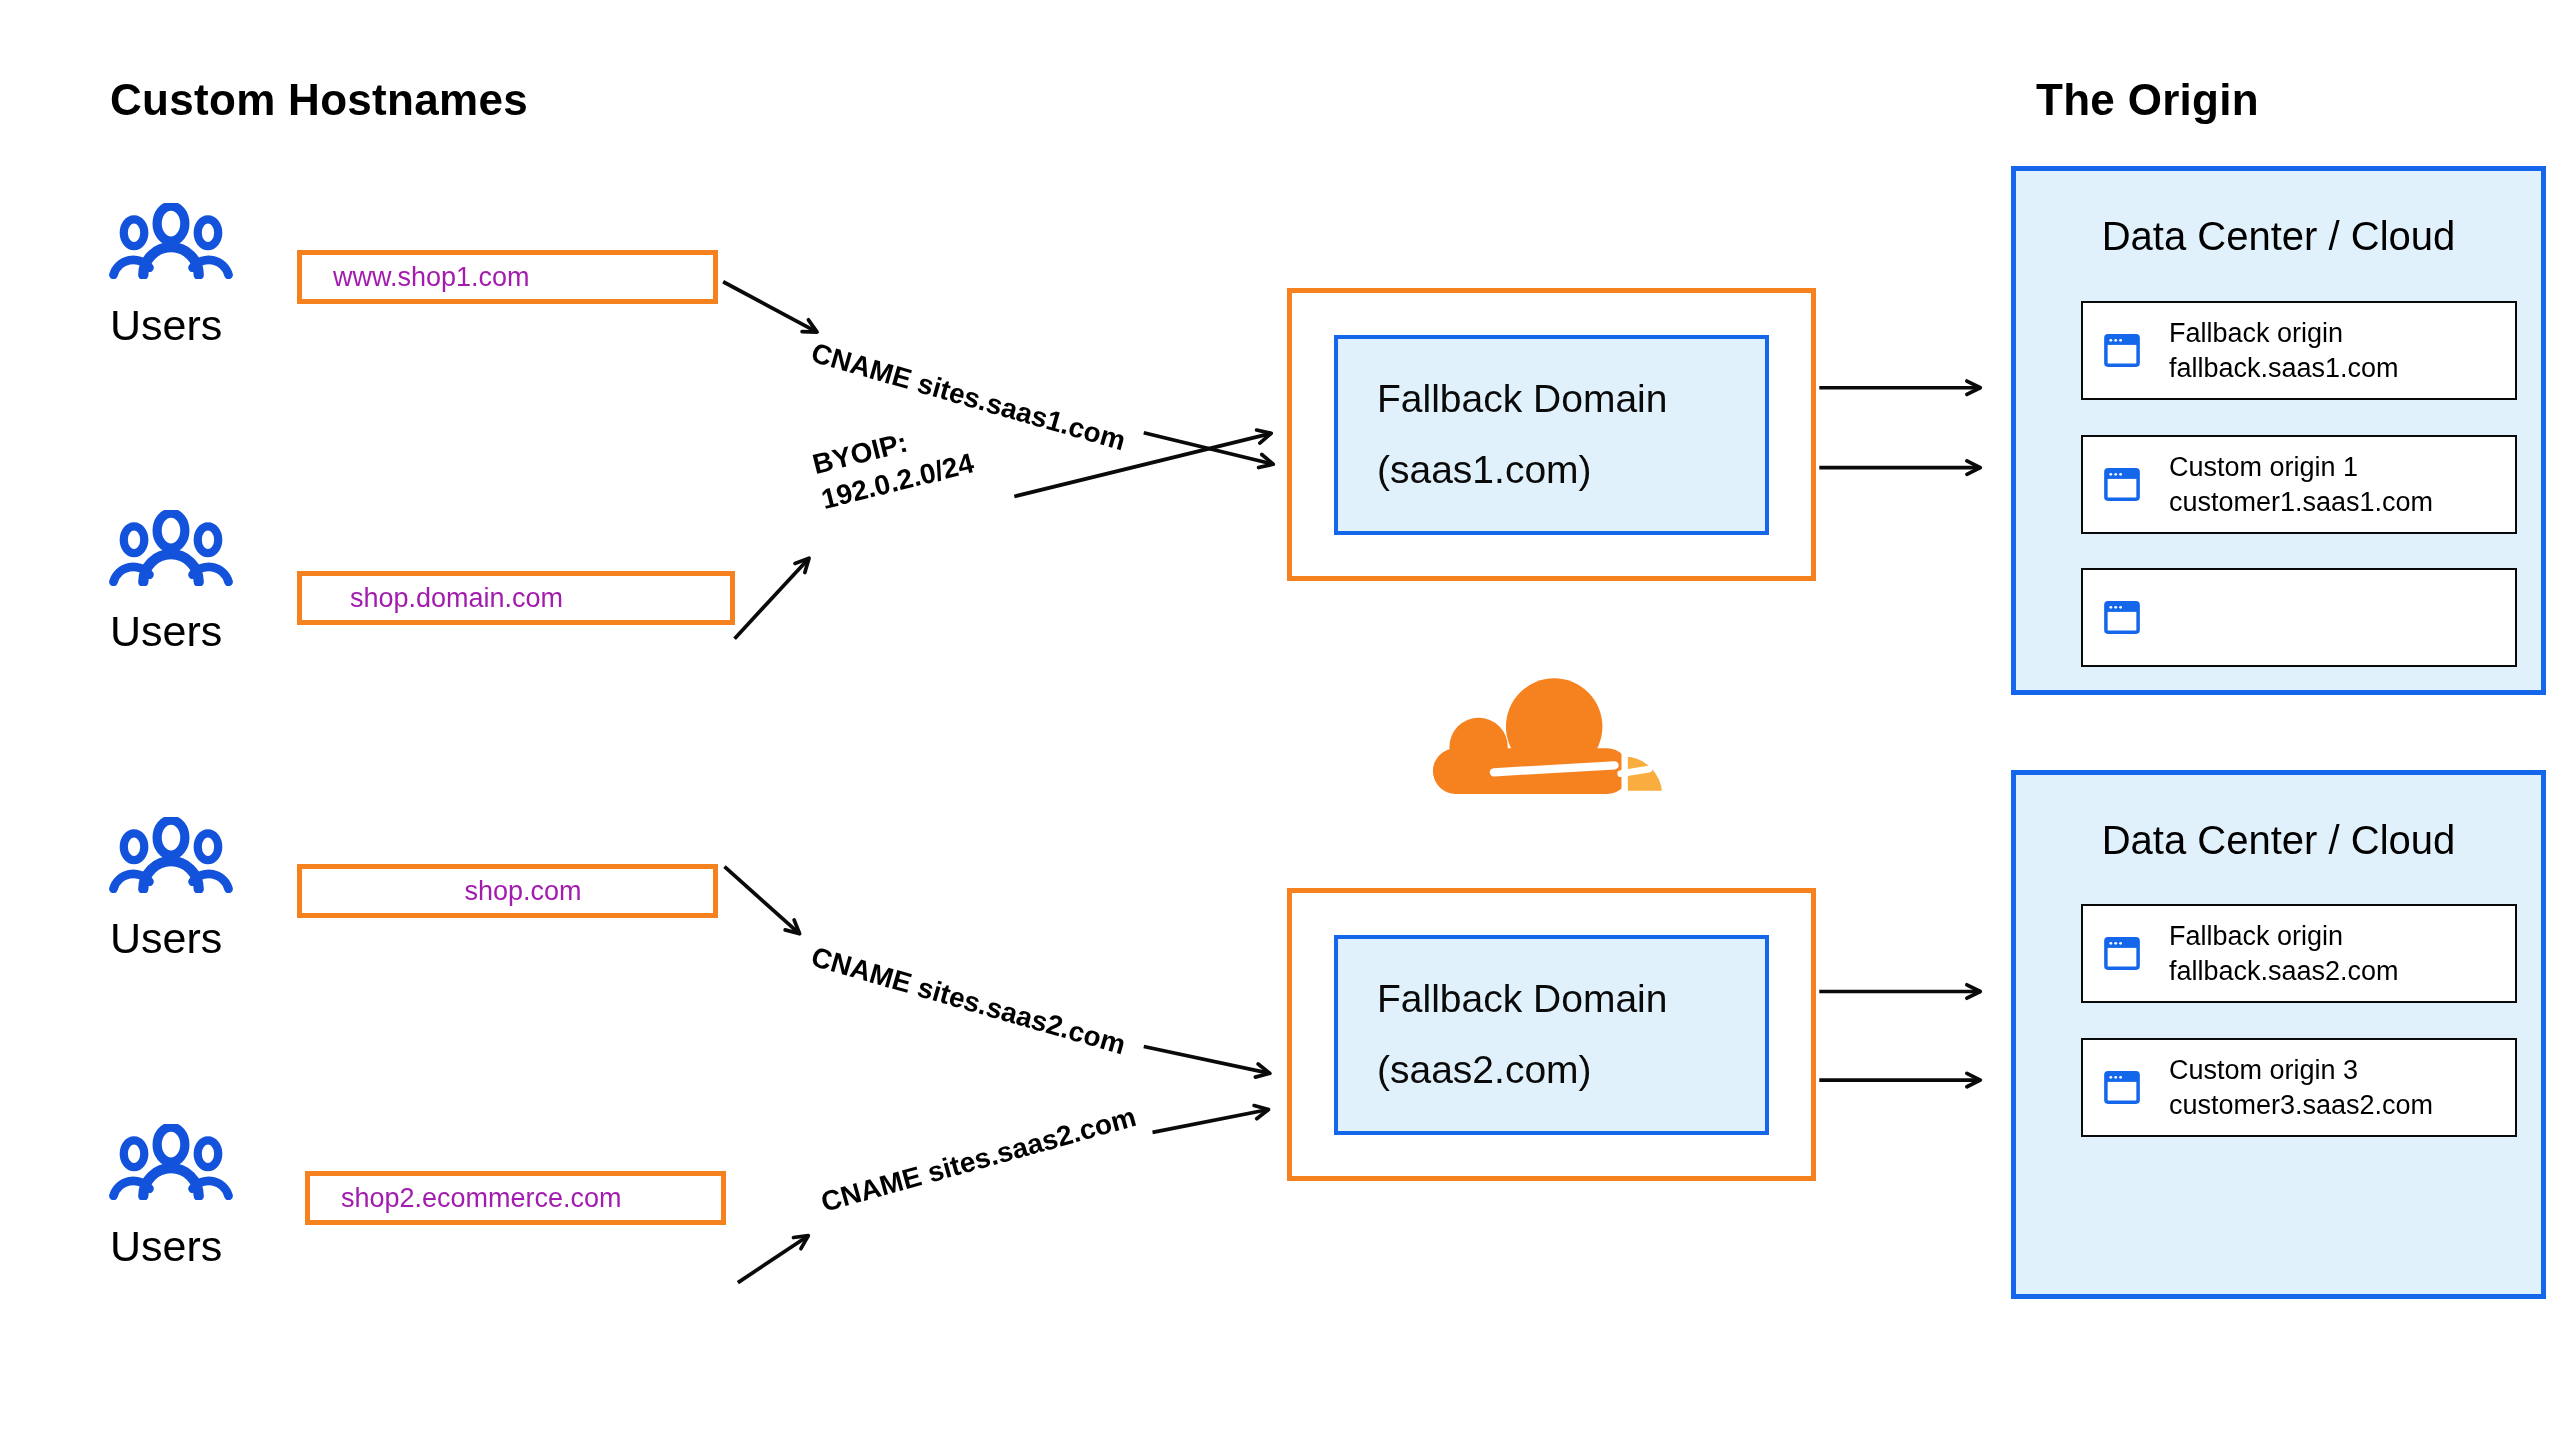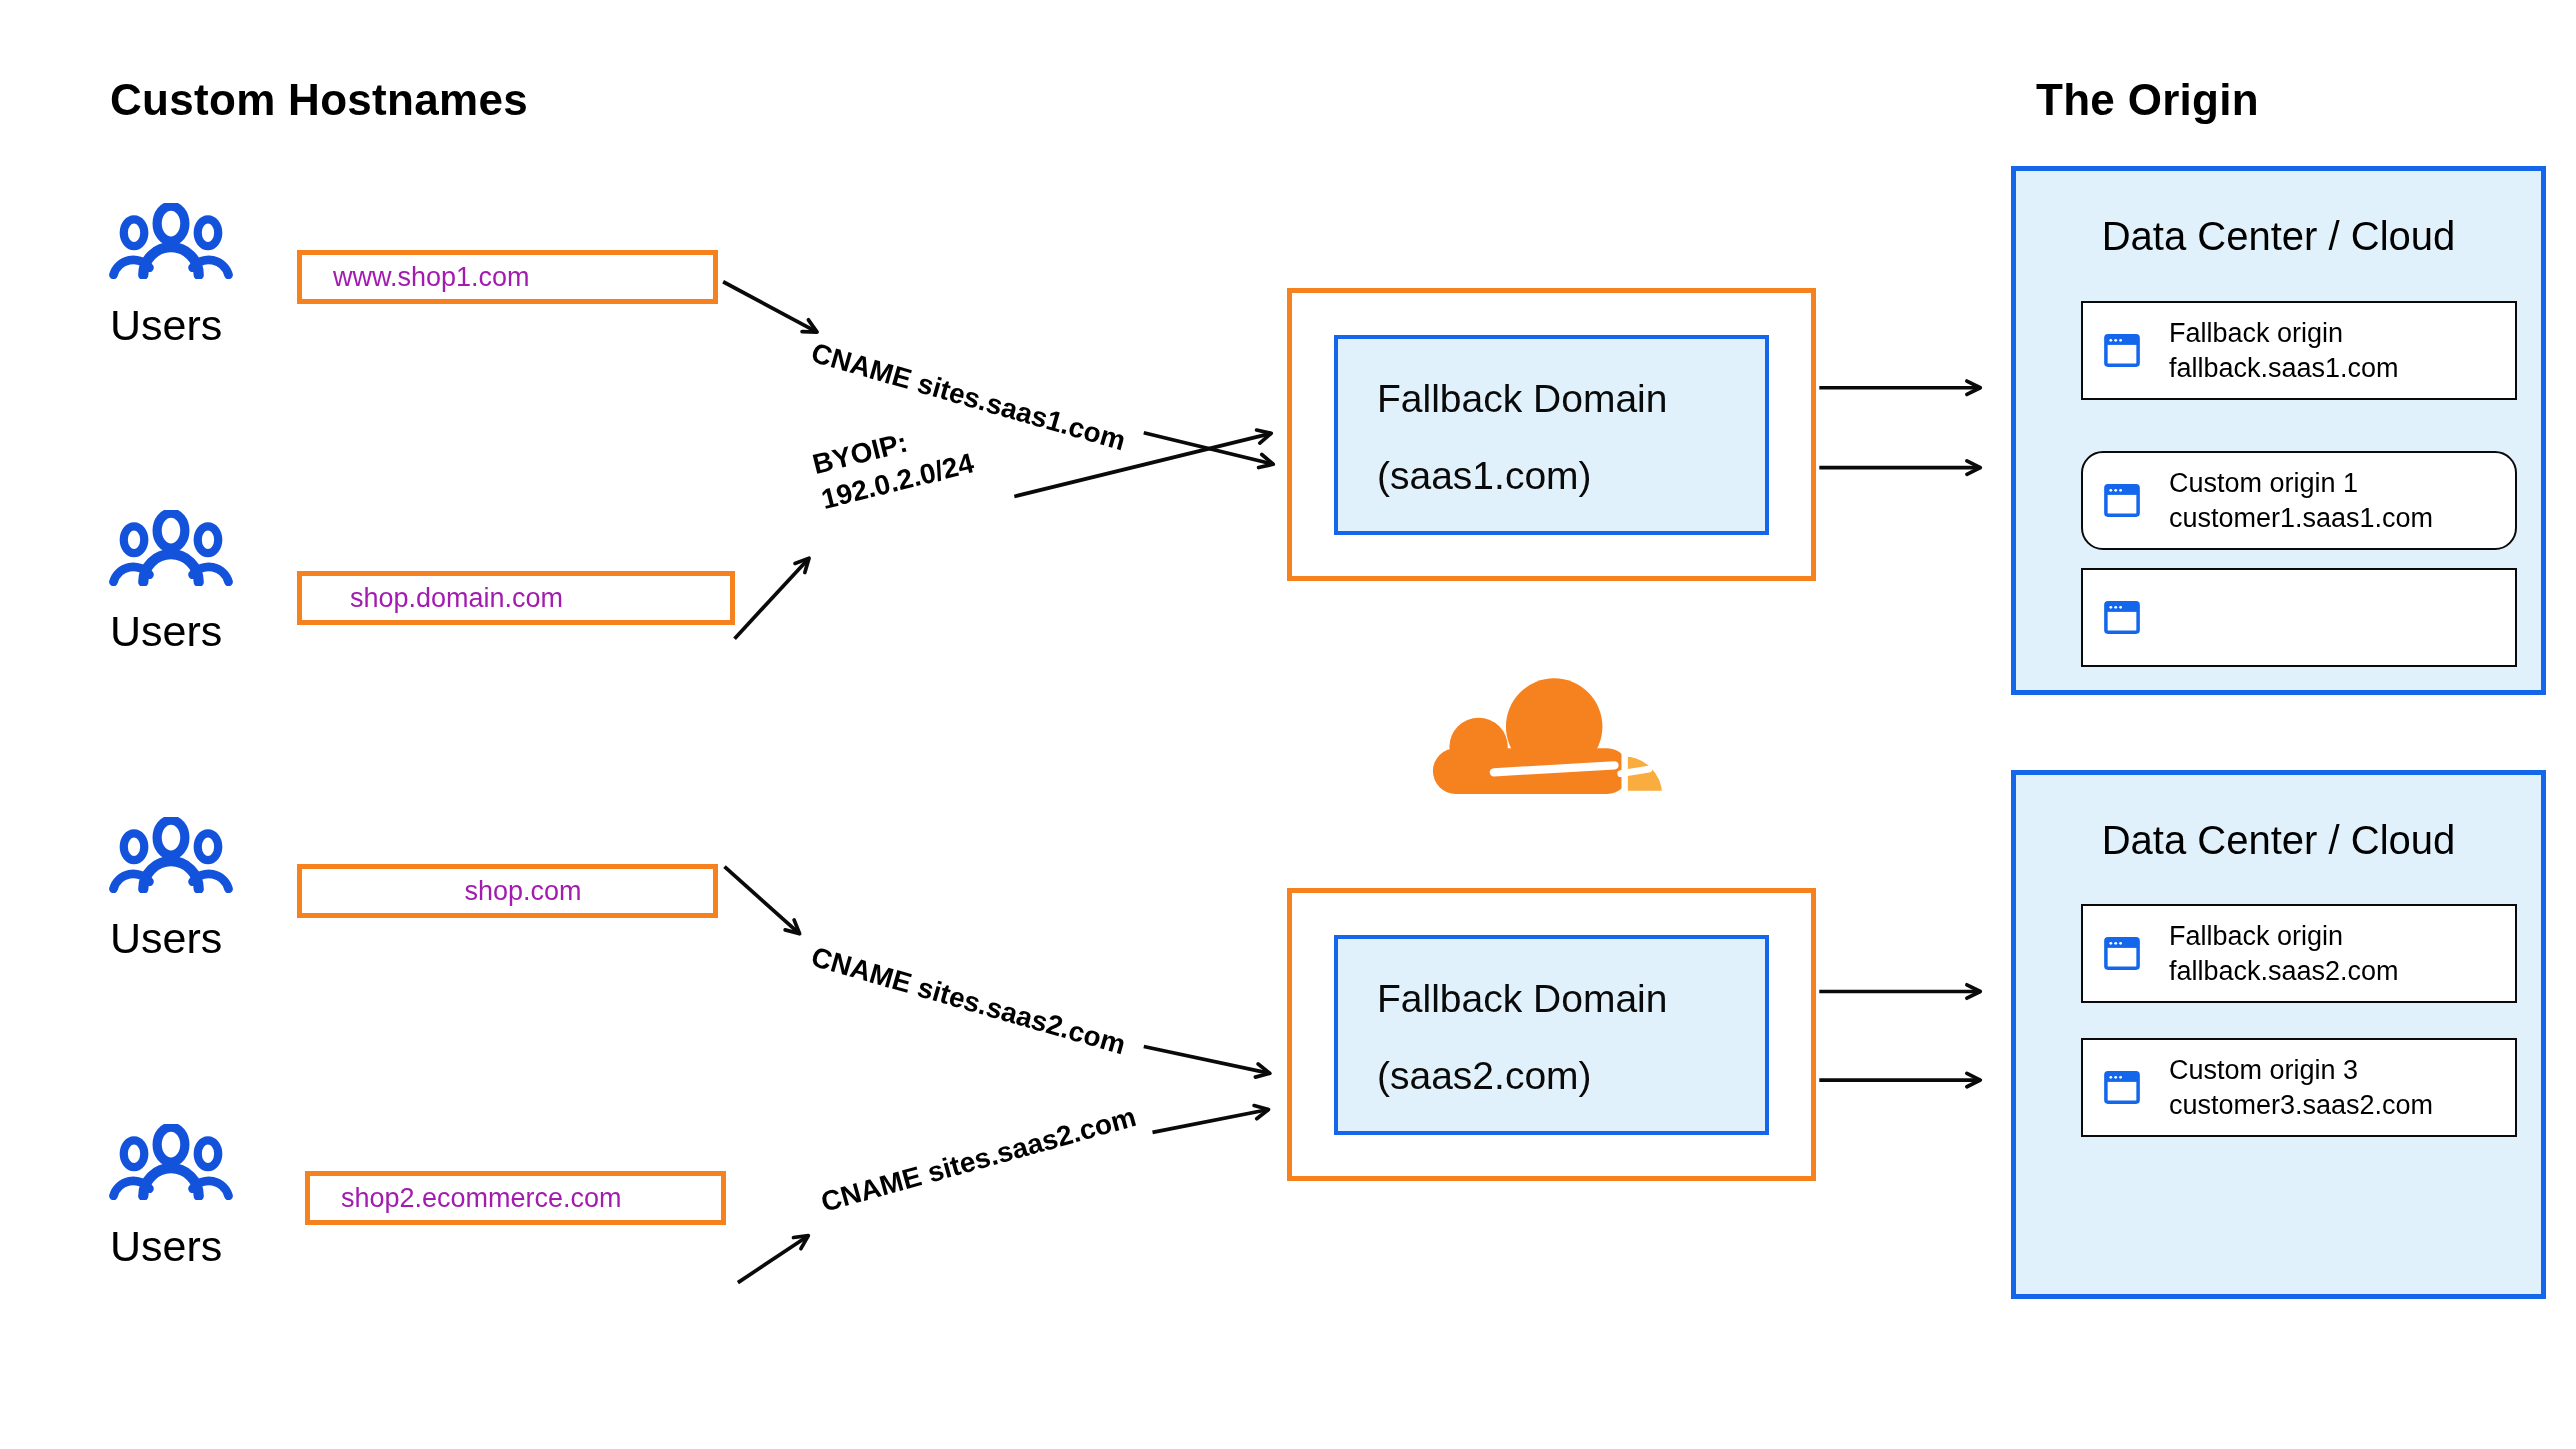--- a/index.html
+++ b/index.html
@@ -17,21 +17,21 @@
   .host-box span{font-size:27px;font-weight:400;color:#a21caf;white-space:nowrap;}
   .route-label{font-size:28px;font-weight:700;white-space:nowrap;transform-origin:0 0;line-height:36px;}
   .fb-outer{
     width:519px;height:283px;border:5.4px solid #F6821F;background:#fff;
     display:flex;align-items:center;justify-content:center;
   }
   .fb-inner{
     width:435px;height:200px;border:4px solid #1467EB;background:#E1F1FB;
     display:flex;flex-direction:column;justify-content:center;row-gap:27px;padding-left:39px;box-sizing:border-box;
   }
-  .fb-inner span{font-size:39px;font-weight:400;color:#0a0a0a;white-space:nowrap;margin-top:6px;}
+  .fb-inner span{font-size:39px;font-weight:400;color:#0a0a0a;white-space:nowrap;}
   .dc{
     width:525px;height:519px;border:5.4px solid #1467EB;background:#E1F1FB;
   }
   .dc-title{position:absolute;left:0;top:43px;width:100%;text-align:center;font-size:40px;font-weight:400;white-space:nowrap;}
   .origin-row{
     position:absolute;left:65px;width:432px;height:95px;background:#fff;border:2px solid #0a0a0a;
     display:flex;align-items:center;
   }
   .origin-row .oicon{margin-left:20px;flex:0 0 auto;}
   .origin-row .otext{margin-left:28px;display:flex;flex-direction:column;row-gap:4px;}
@@ -174,21 +174,21 @@
             <circle cx="18" cy="10.5" r="2" fill="#fff"></circle>
             <circle cx="25" cy="10.5" r="2" fill="#fff"></circle>
         </svg>
       </span>
       <span class="otext">
         <span class="oname">Fallback origin</span>
         <span class="ohost">fallback.saas1.com</span>
       </span>
     </div>
 
-    <div class="origin-row" style="top:280px;border-radius:22px;">
+    <div class="origin-row" style="top:264px;">
       <span class="oicon">
         <svg width="38" height="35" viewBox="0 0 54 50">
           <rect x="4" y="4" width="46" height="42" rx="3" fill="#fff" stroke="#1467EB" stroke-width="5"></rect>
           <rect x="4" y="4" width="46" height="13" fill="#1467EB"></rect>
           <circle cx="11" cy="10.5" r="2" fill="#fff"></circle>
             <circle cx="18" cy="10.5" r="2" fill="#fff"></circle>
             <circle cx="25" cy="10.5" r="2" fill="#fff"></circle>
         </svg>
       </span>
       <span class="otext">

